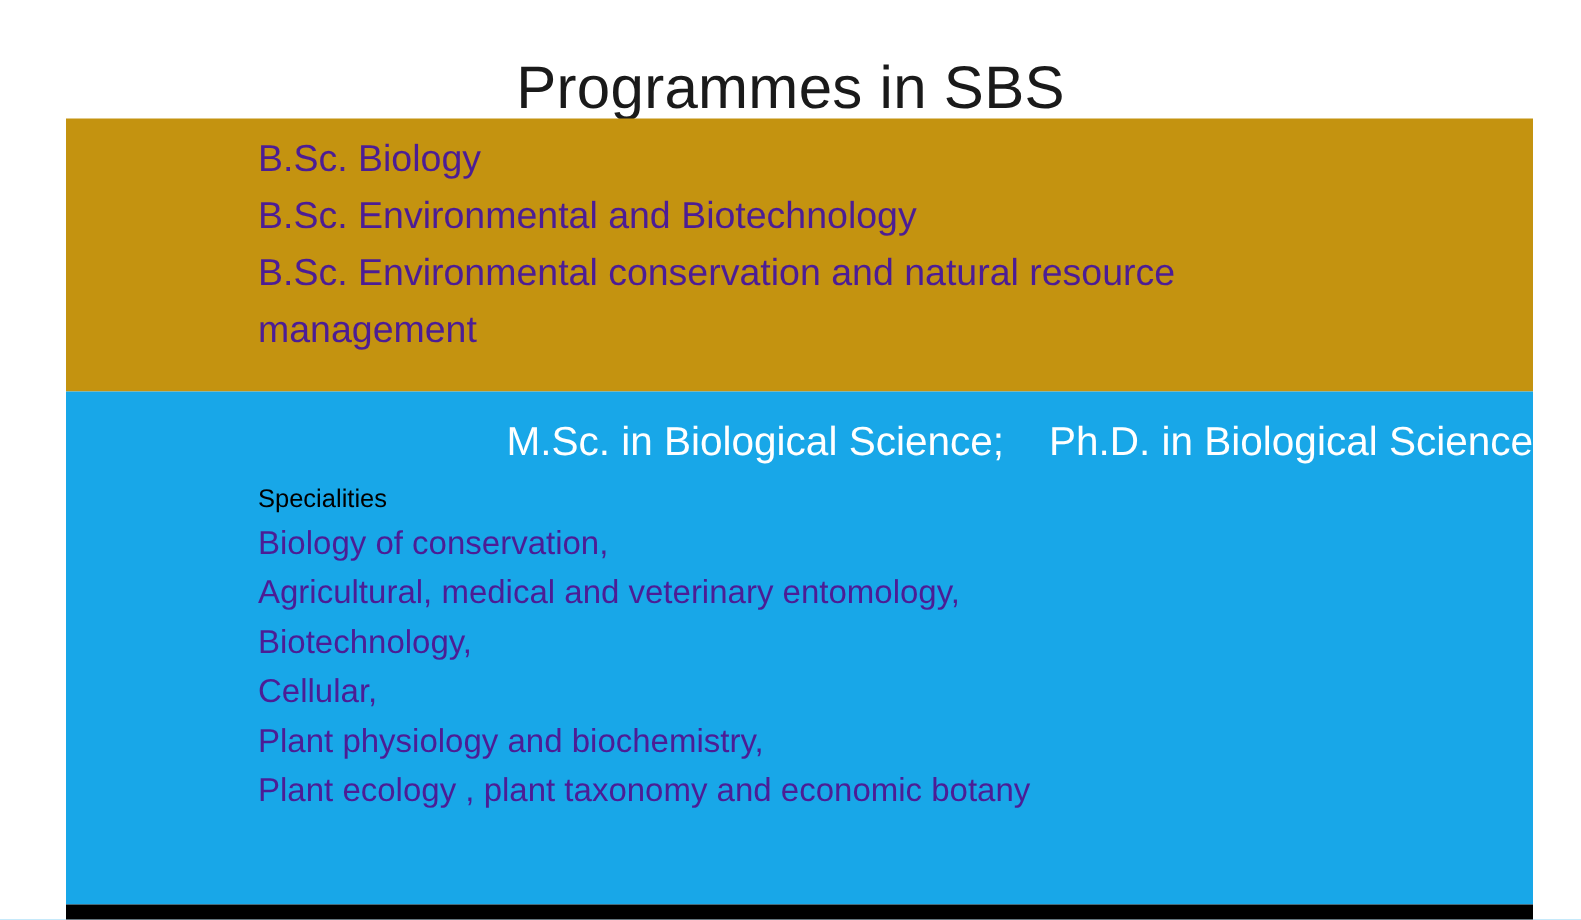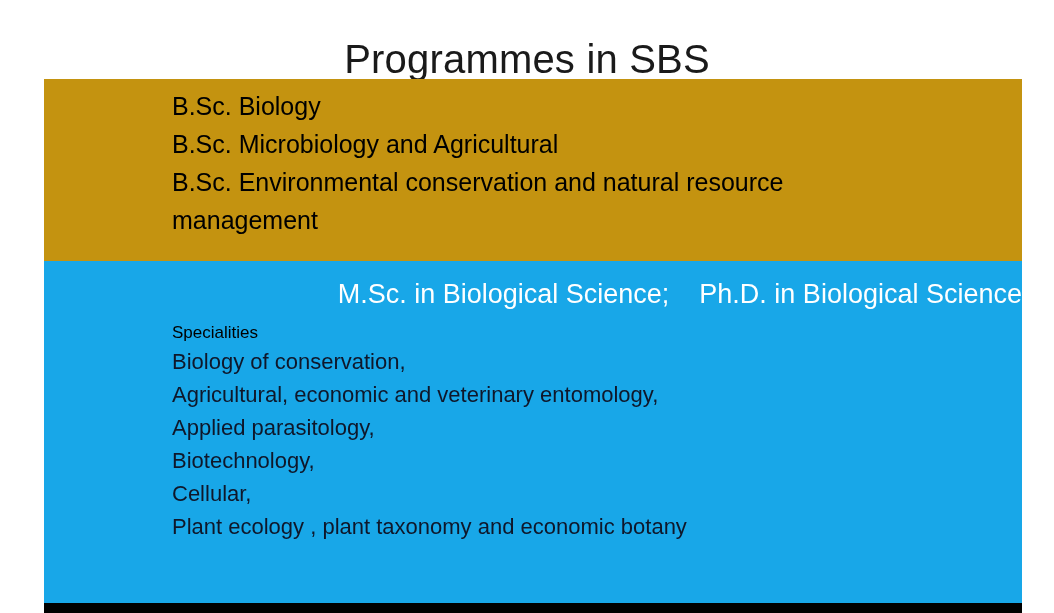--- a/index.html
+++ b/index.html
@@ -39,21 +39,21 @@
     position: absolute;
     left: 44px;
     top: 79px;
     width: 978px;
     height: 182px;
     background: #c49310;
     box-sizing: border-box;
     padding: 8px 0 0 0;
   }
   .panel-undergrad .line {
-    color: #000000;
+    color: #4c1d95;
     font-size: 25px;
     line-height: 38px;
     padding-left: 128px;
     white-space: nowrap;
   }
   .panel-undergrad .line.wrap {
     white-space: normal;
     padding-right: 106px;
   }
   .panel-grad {
@@ -78,21 +78,21 @@
     font-size: 17px;
     line-height: 24px;
     padding: 10px 0 0 128px;
   }
   .spec-list {
     margin: 0;
     padding: 0 0 0 128px;
     list-style: none;
   }
   .spec-list li {
-    color: #0f172a;
+    color: #4c1d95;
     font-size: 22px;
     line-height: 33px;
     white-space: nowrap;
   }
   .bottom-bar {
     position: absolute;
     left: 44px;
     top: 603px;
     width: 978px;
     height: 10px;
@@ -101,31 +101,31 @@
 </style>
 </head>
 <body>
 
 <div class="slide">
 
   <div class="slide-title">Programmes in SBS</div>
 
   <div class="panel-undergrad">
     <div class="line">B.Sc. Biology</div>
-    <div class="line">B.Sc. Microbiology and Agricultural</div>
+    <div class="line">B.Sc. Environmental and Biotechnology</div>
     <div class="line wrap">B.Sc. Environmental conservation and natural resource management</div>
   </div>
 
   <div class="panel-grad">
     <div class="grad-heading">M.Sc. in Biological Science;    Ph.D. in Biological Science</div>
     <div class="specialities-label">Specialities</div>
     <ul class="spec-list">
       <li>Biology of conservation,</li>
-      <li>Agricultural, economic and veterinary entomology,</li>
-      <li>Applied parasitology,</li>
+      <li>Agricultural, medical and veterinary entomology,</li>
       <li>Biotechnology,</li>
       <li>Cellular,</li>
+      <li> Plant physiology and biochemistry,</li>
       <li>Plant ecology , plant taxonomy and economic botany</li>
     </ul>
   </div>
 
   <div class="bottom-bar"></div>
 </div>
 
 </body></html>

